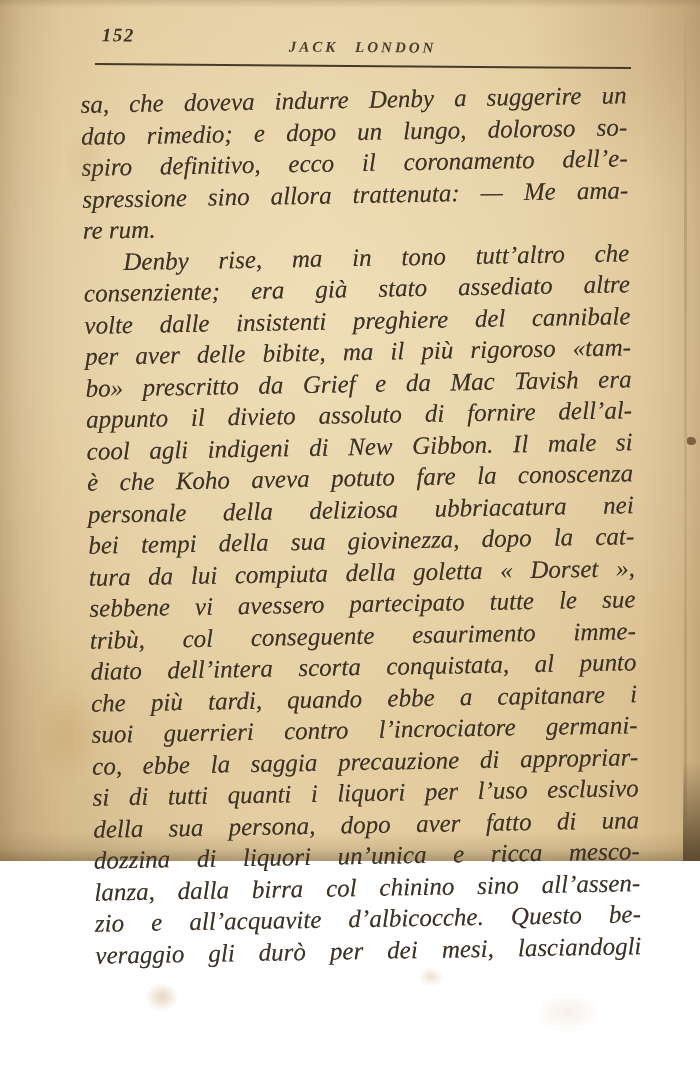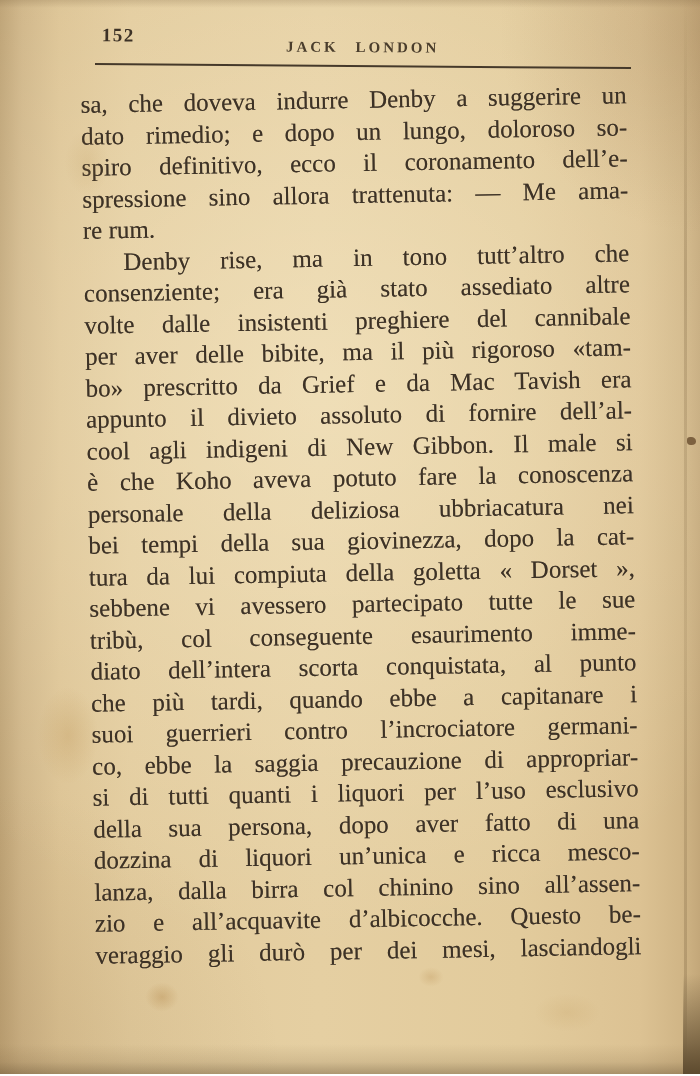--- a/index.html
+++ b/index.html
@@ -9,29 +9,30 @@
     --rule: #45392a;
   }
   html, body {
     margin: 0; padding: 0;
     width: 700px; height: 1076px;
     overflow: hidden;
     font-family: "Liberation Serif", "DejaVu Serif", serif;
   }
   .page {
     position: relative;
-    width: 700px; height: 1074px;
+    width: 700px; height: 861px;
     color: var(--ink);
     background:
       radial-gradient(circle at 100% 3%, rgba(160,128,88,0.28), rgba(160,128,88,0) 16%),
       radial-gradient(ellipse 120% 80% at 46% 36%, rgba(255,245,216,0.40), rgba(255,245,216,0) 65%),
       radial-gradient(circle at 0% 100%, rgba(150,118,75,0.18), rgba(150,118,75,0) 22%),
       linear-gradient(90deg, #bda275 0px, #cfb588 22px, #dcc394 60px, #e2cb9d 130px,
         #e5cfa2 320px, #e2cb9c 520px, #dcc293 640px, #d0b586 682px, #c3a779 700px),
       #ddc598;
+    font-style: italic;
   }
   
   .page::before {
     content: ""; position: absolute; inset: 0; pointer-events: none;
     background:
       linear-gradient(180deg, rgba(120,95,60,0.22) 0px, rgba(120,95,60,0) 8px),
       linear-gradient(0deg, rgba(82,62,34,0.38) 0px, rgba(110,86,52,0.16) 12px, rgba(110,86,52,0) 30px);
   }
   
   .crease-right {

